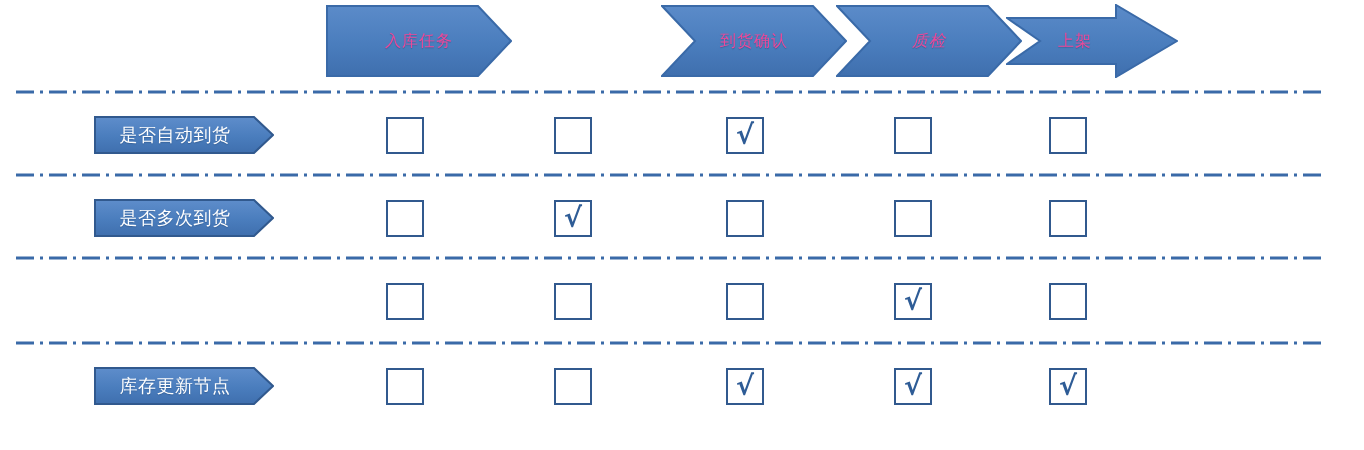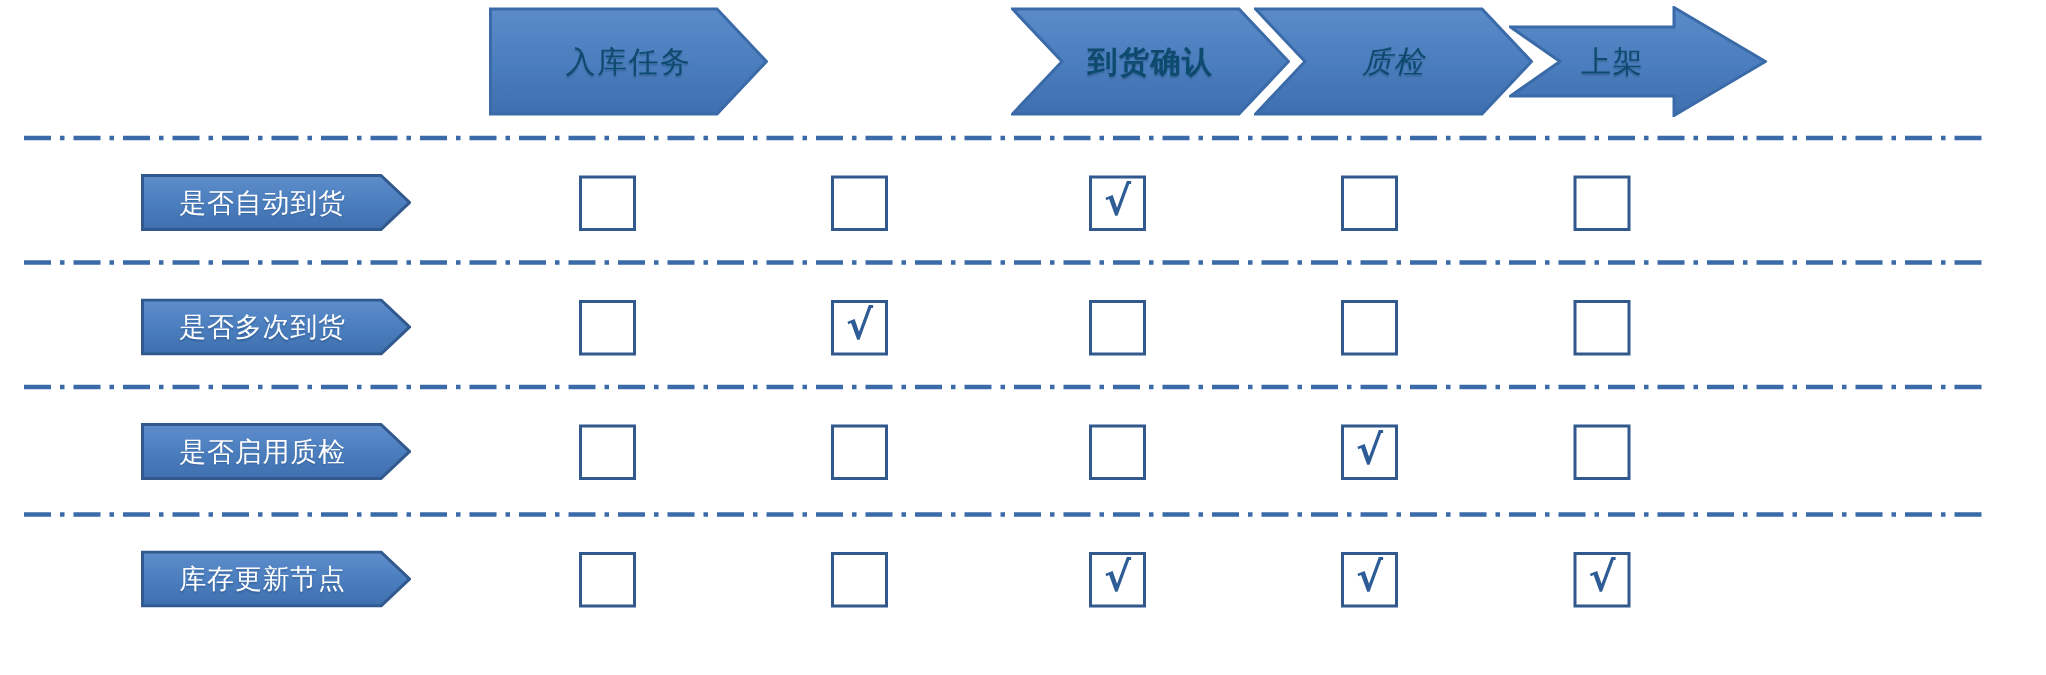--- a/index.html
+++ b/index.html
@@ -39,29 +39,29 @@
   }
   .chev .chev-shape {
     position: absolute;
     left: 0; top: 0;
     width: 100%;
     height: 100%;
   }
   .chev .chev-label {
     position: relative;
     z-index: 2;
-    color: #0c4a6e;
-    font-size: 20px;
+    color: #ec4899;
+    font-size: 16px;
     letter-spacing: 1px;
     white-space: nowrap;
     text-shadow: 0 1px 1px rgba(30,60,100,0.35);
   }
   .chev-0 { left: 0px;   width: 186px; }
   .chev-1 { left: 170px; width: 186px; }
-  .chev-2 { left: 348px; width: 186px; font-weight: bold; }
+  .chev-2 { left: 335px; width: 186px; }
   .chev-3 { left: 510px; width: 186px; font-style: italic; }
   .chev-4 { left: 680px; width: 172px; }
   .chev-4 .chev-label { margin-right: 34px; }
 
   
   .row-label {
     position: absolute;
     left: 94px;
     width: 180px;
     height: 38px;
@@ -218,26 +218,20 @@
   <div class="cbox unchecked" style="left:726px; top:200px">
     <span class="tick">√</span>
   </div>
   <div class="cbox unchecked" style="left:894px; top:200px">
     <span class="tick">√</span>
   </div>
   <div class="cbox unchecked" style="left:1049px; top:200px">
     <span class="tick">√</span>
   </div>
 
-  <div class="row-label" style="top:282px">
-    <svg class="tag-shape" viewBox="0 0 180 38" preserveAspectRatio="none">
-      <polygon points="1,1 160,1 179,19 160,37 1,37" fill="url(#tagGrad)" stroke="#31598e" stroke-width="2"></polygon>
-    </svg>
-    <span class="tag-text">是否启用质检</span>
-  </div>
   <div class="cbox unchecked" style="left:386px; top:283px">
     <span class="tick">√</span>
   </div>
   <div class="cbox unchecked" style="left:554px; top:283px">
     <span class="tick">√</span>
   </div>
   <div class="cbox unchecked" style="left:726px; top:283px">
     <span class="tick">√</span>
   </div>
   <div class="cbox checked" style="left:894px; top:283px">

